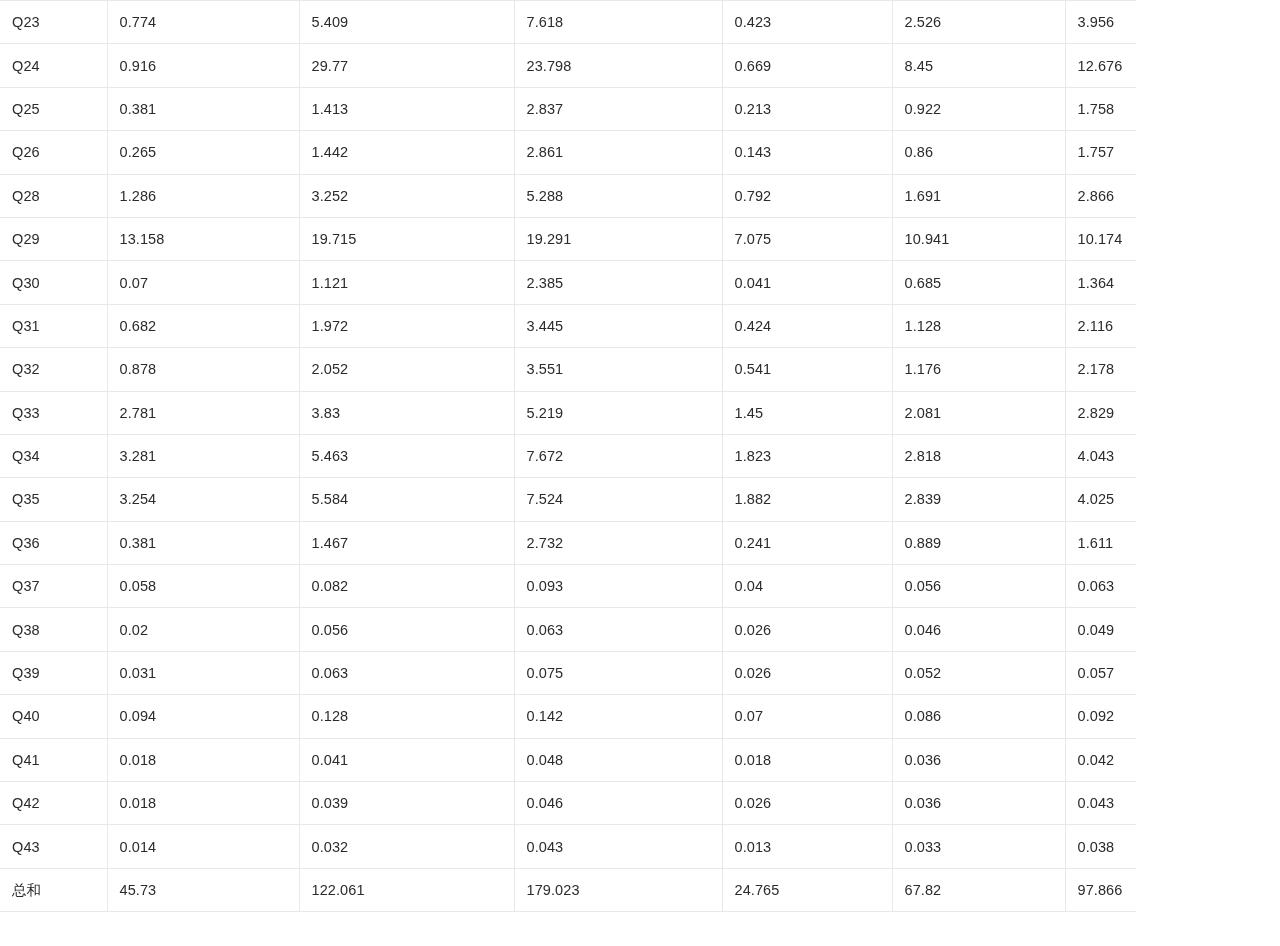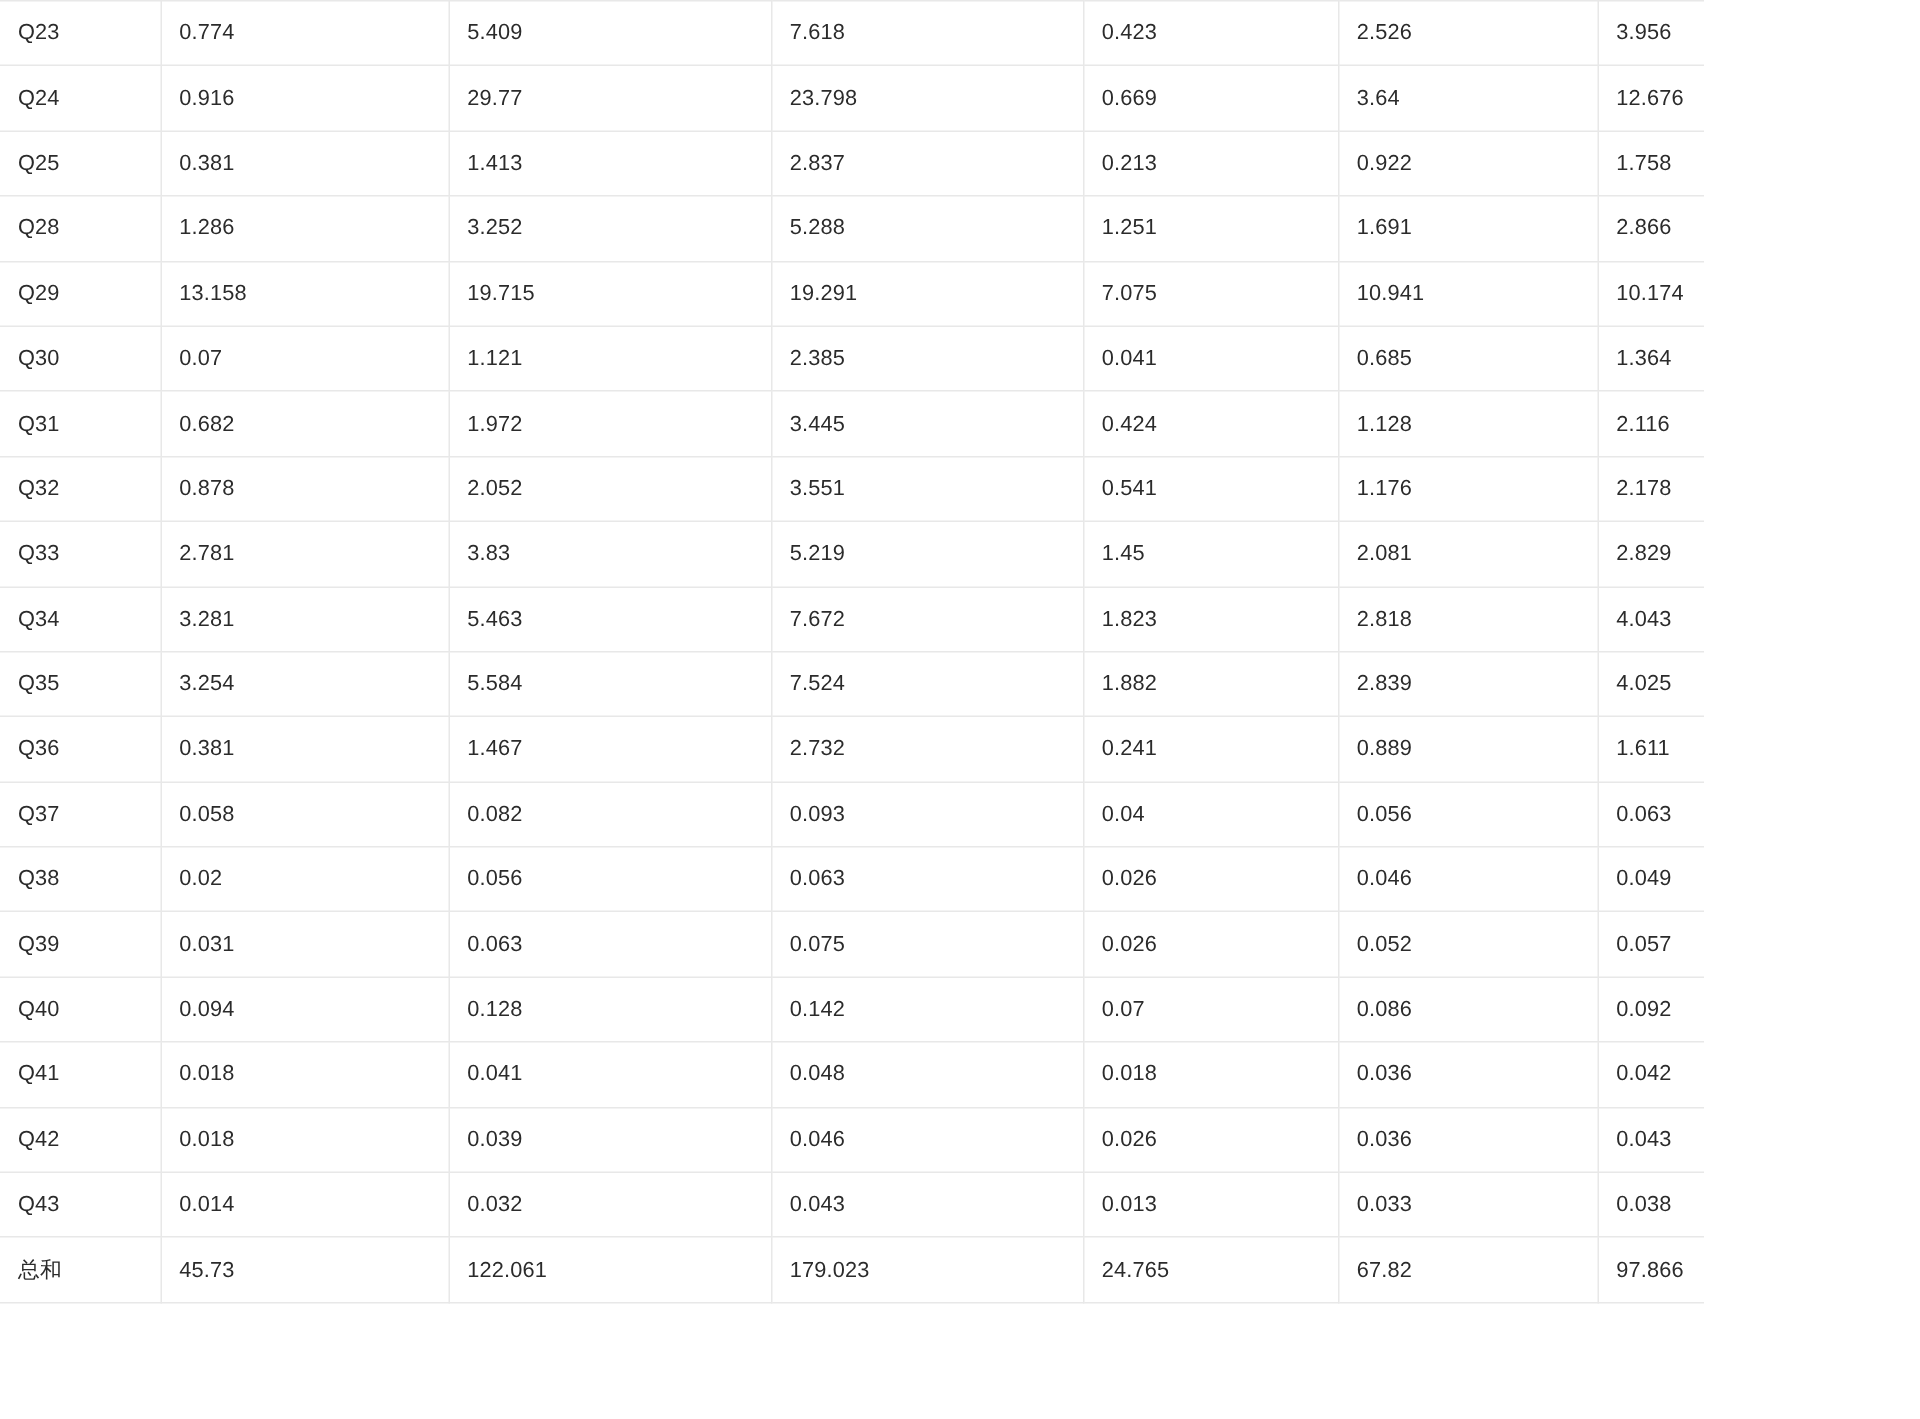--- a/index.html
+++ b/index.html
@@ -81,38 +81,47 @@
           <td>0.423</td>
           <td>2.526</td>
           <td>3.956</td>
         </tr>
         <tr>
           <td>Q24</td>
           <td>0.916</td>
           <td>29.77</td>
           <td>23.798</td>
           <td>0.669</td>
-          <td>3.64</td>
+          <td>8.45</td>
           <td>12.676</td>
         </tr>
         <tr>
           <td>Q25</td>
           <td>0.381</td>
           <td>1.413</td>
           <td>2.837</td>
           <td>0.213</td>
           <td>0.922</td>
           <td>1.758</td>
         </tr>
         <tr>
+          <td>Q26</td>
+          <td>0.265</td>
+          <td>1.442</td>
+          <td>2.861</td>
+          <td>0.143</td>
+          <td>0.86</td>
+          <td>1.757</td>
+        </tr>
+        <tr>
           <td>Q28</td>
           <td>1.286</td>
           <td>3.252</td>
           <td>5.288</td>
-          <td>1.251</td>
+          <td>0.792</td>
           <td>1.691</td>
           <td>2.866</td>
         </tr>
         <tr>
           <td>Q29</td>
           <td>13.158</td>
           <td>19.715</td>
           <td>19.291</td>
           <td>7.075</td>
           <td>10.941</td>

